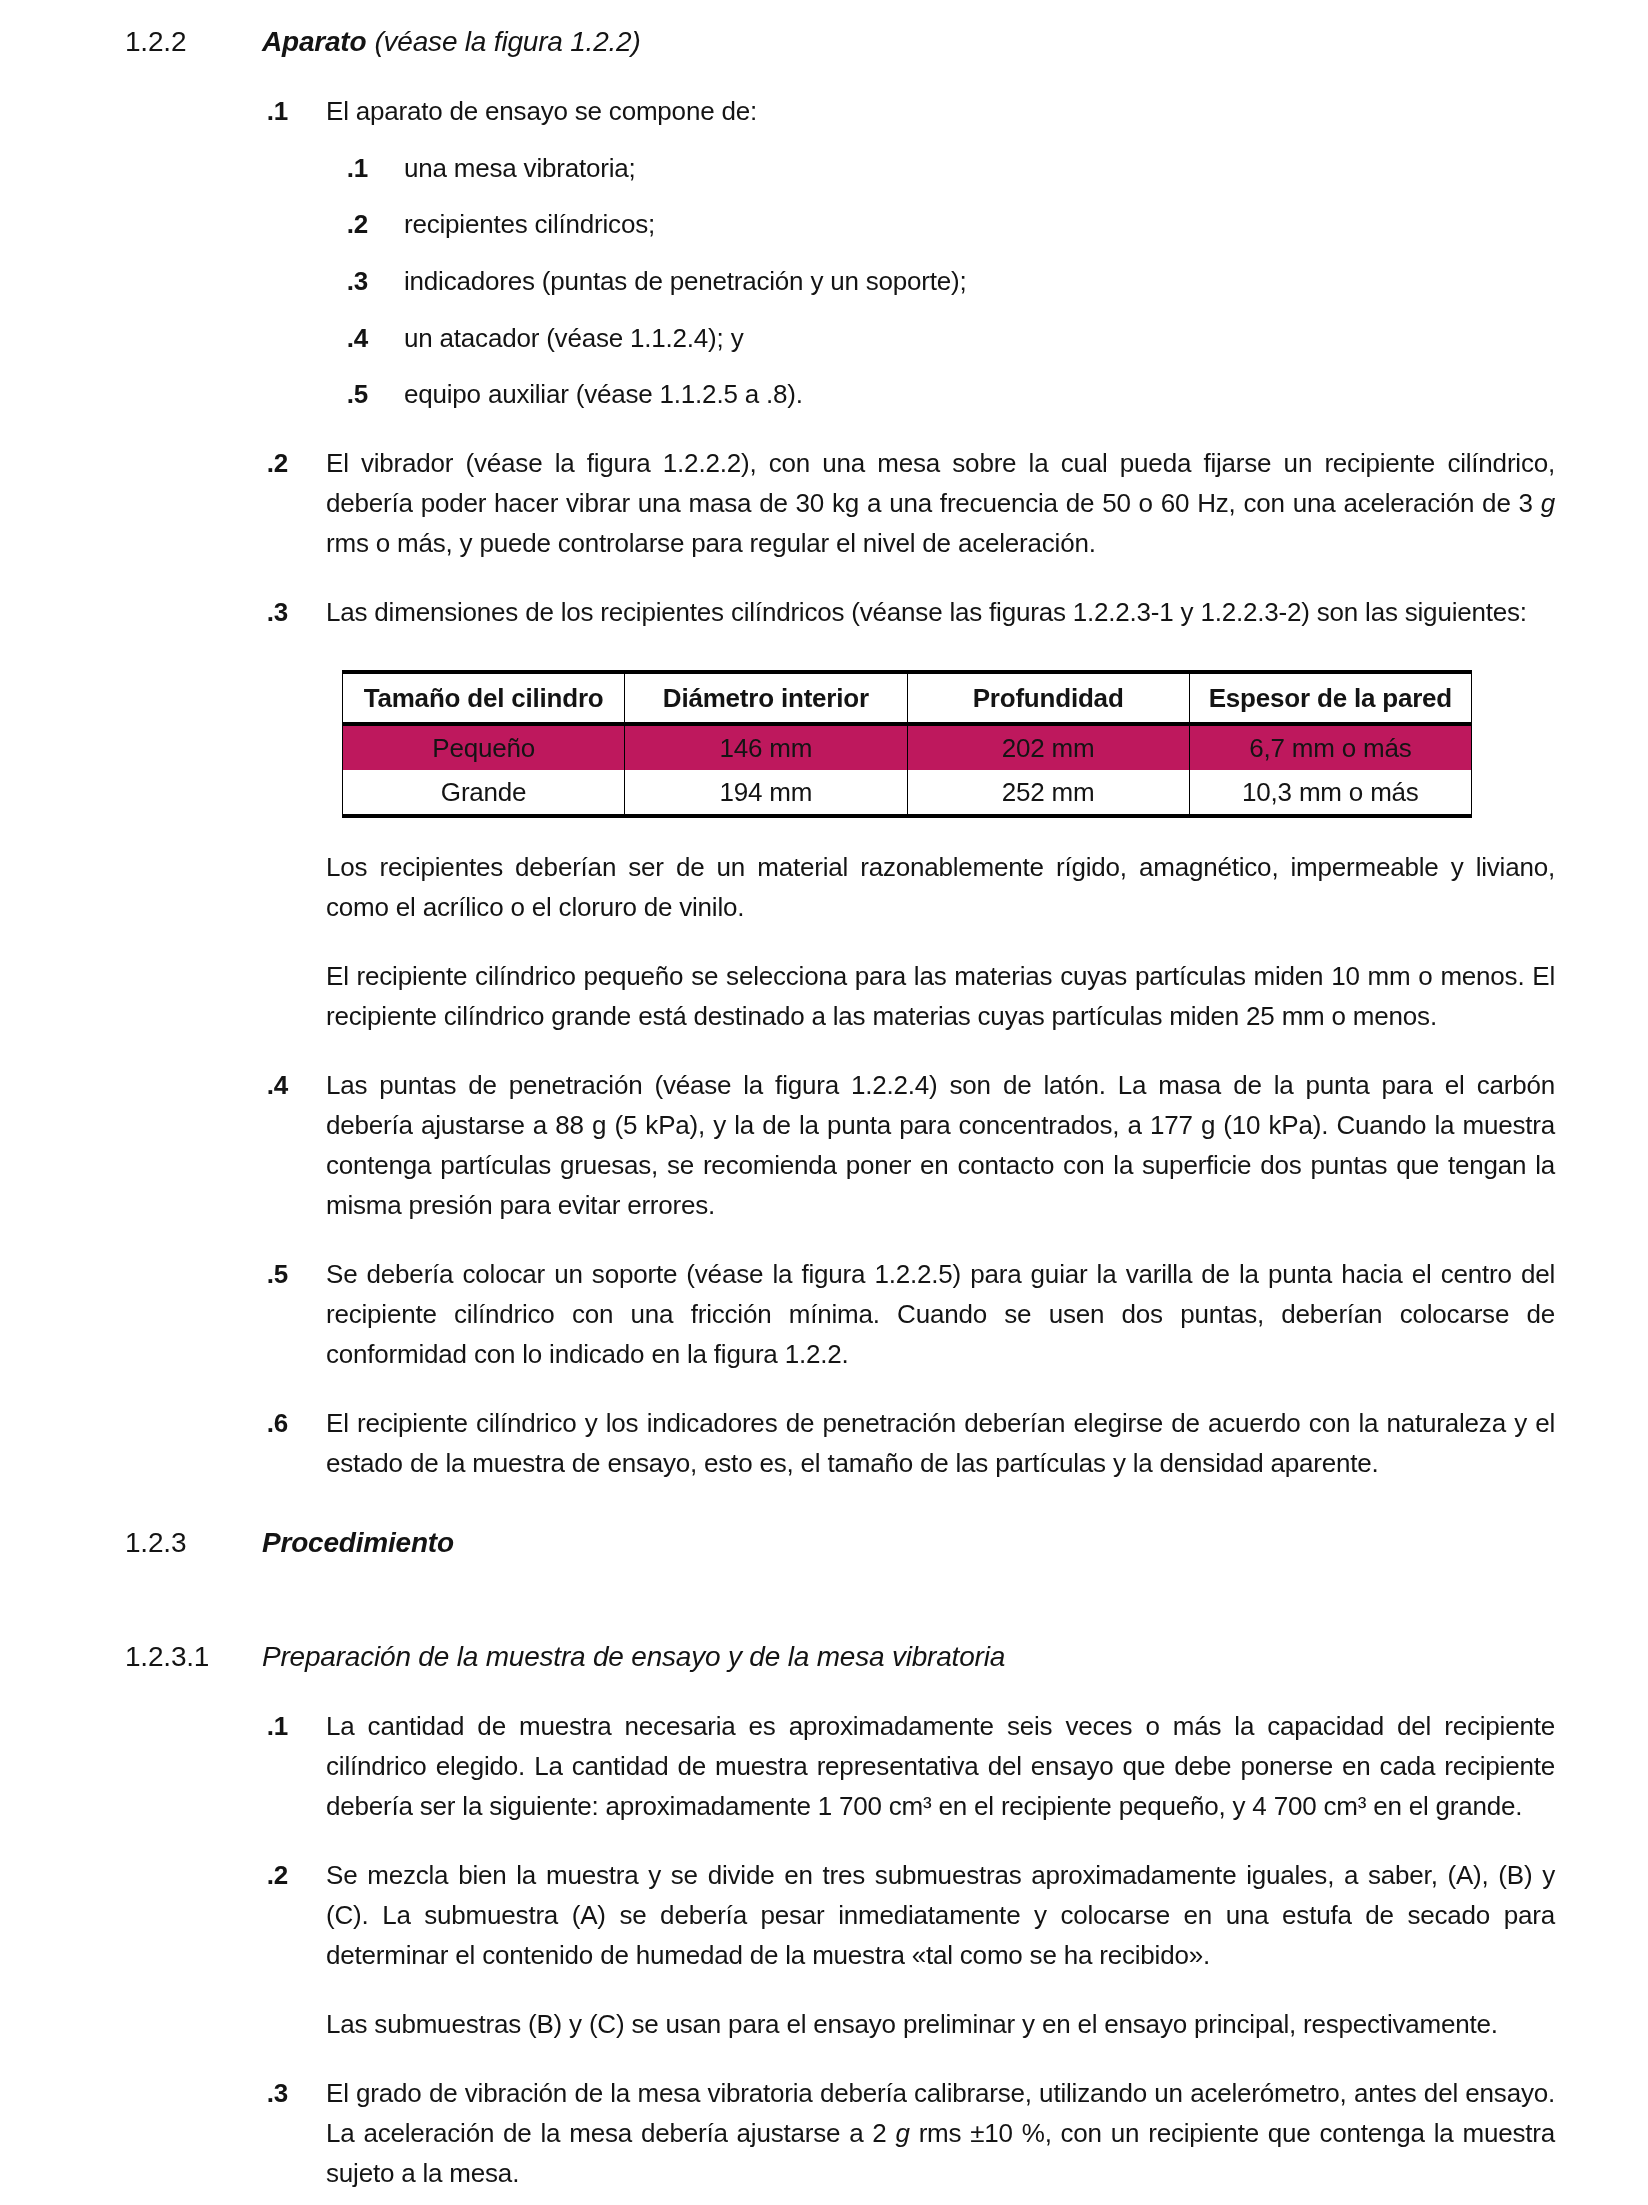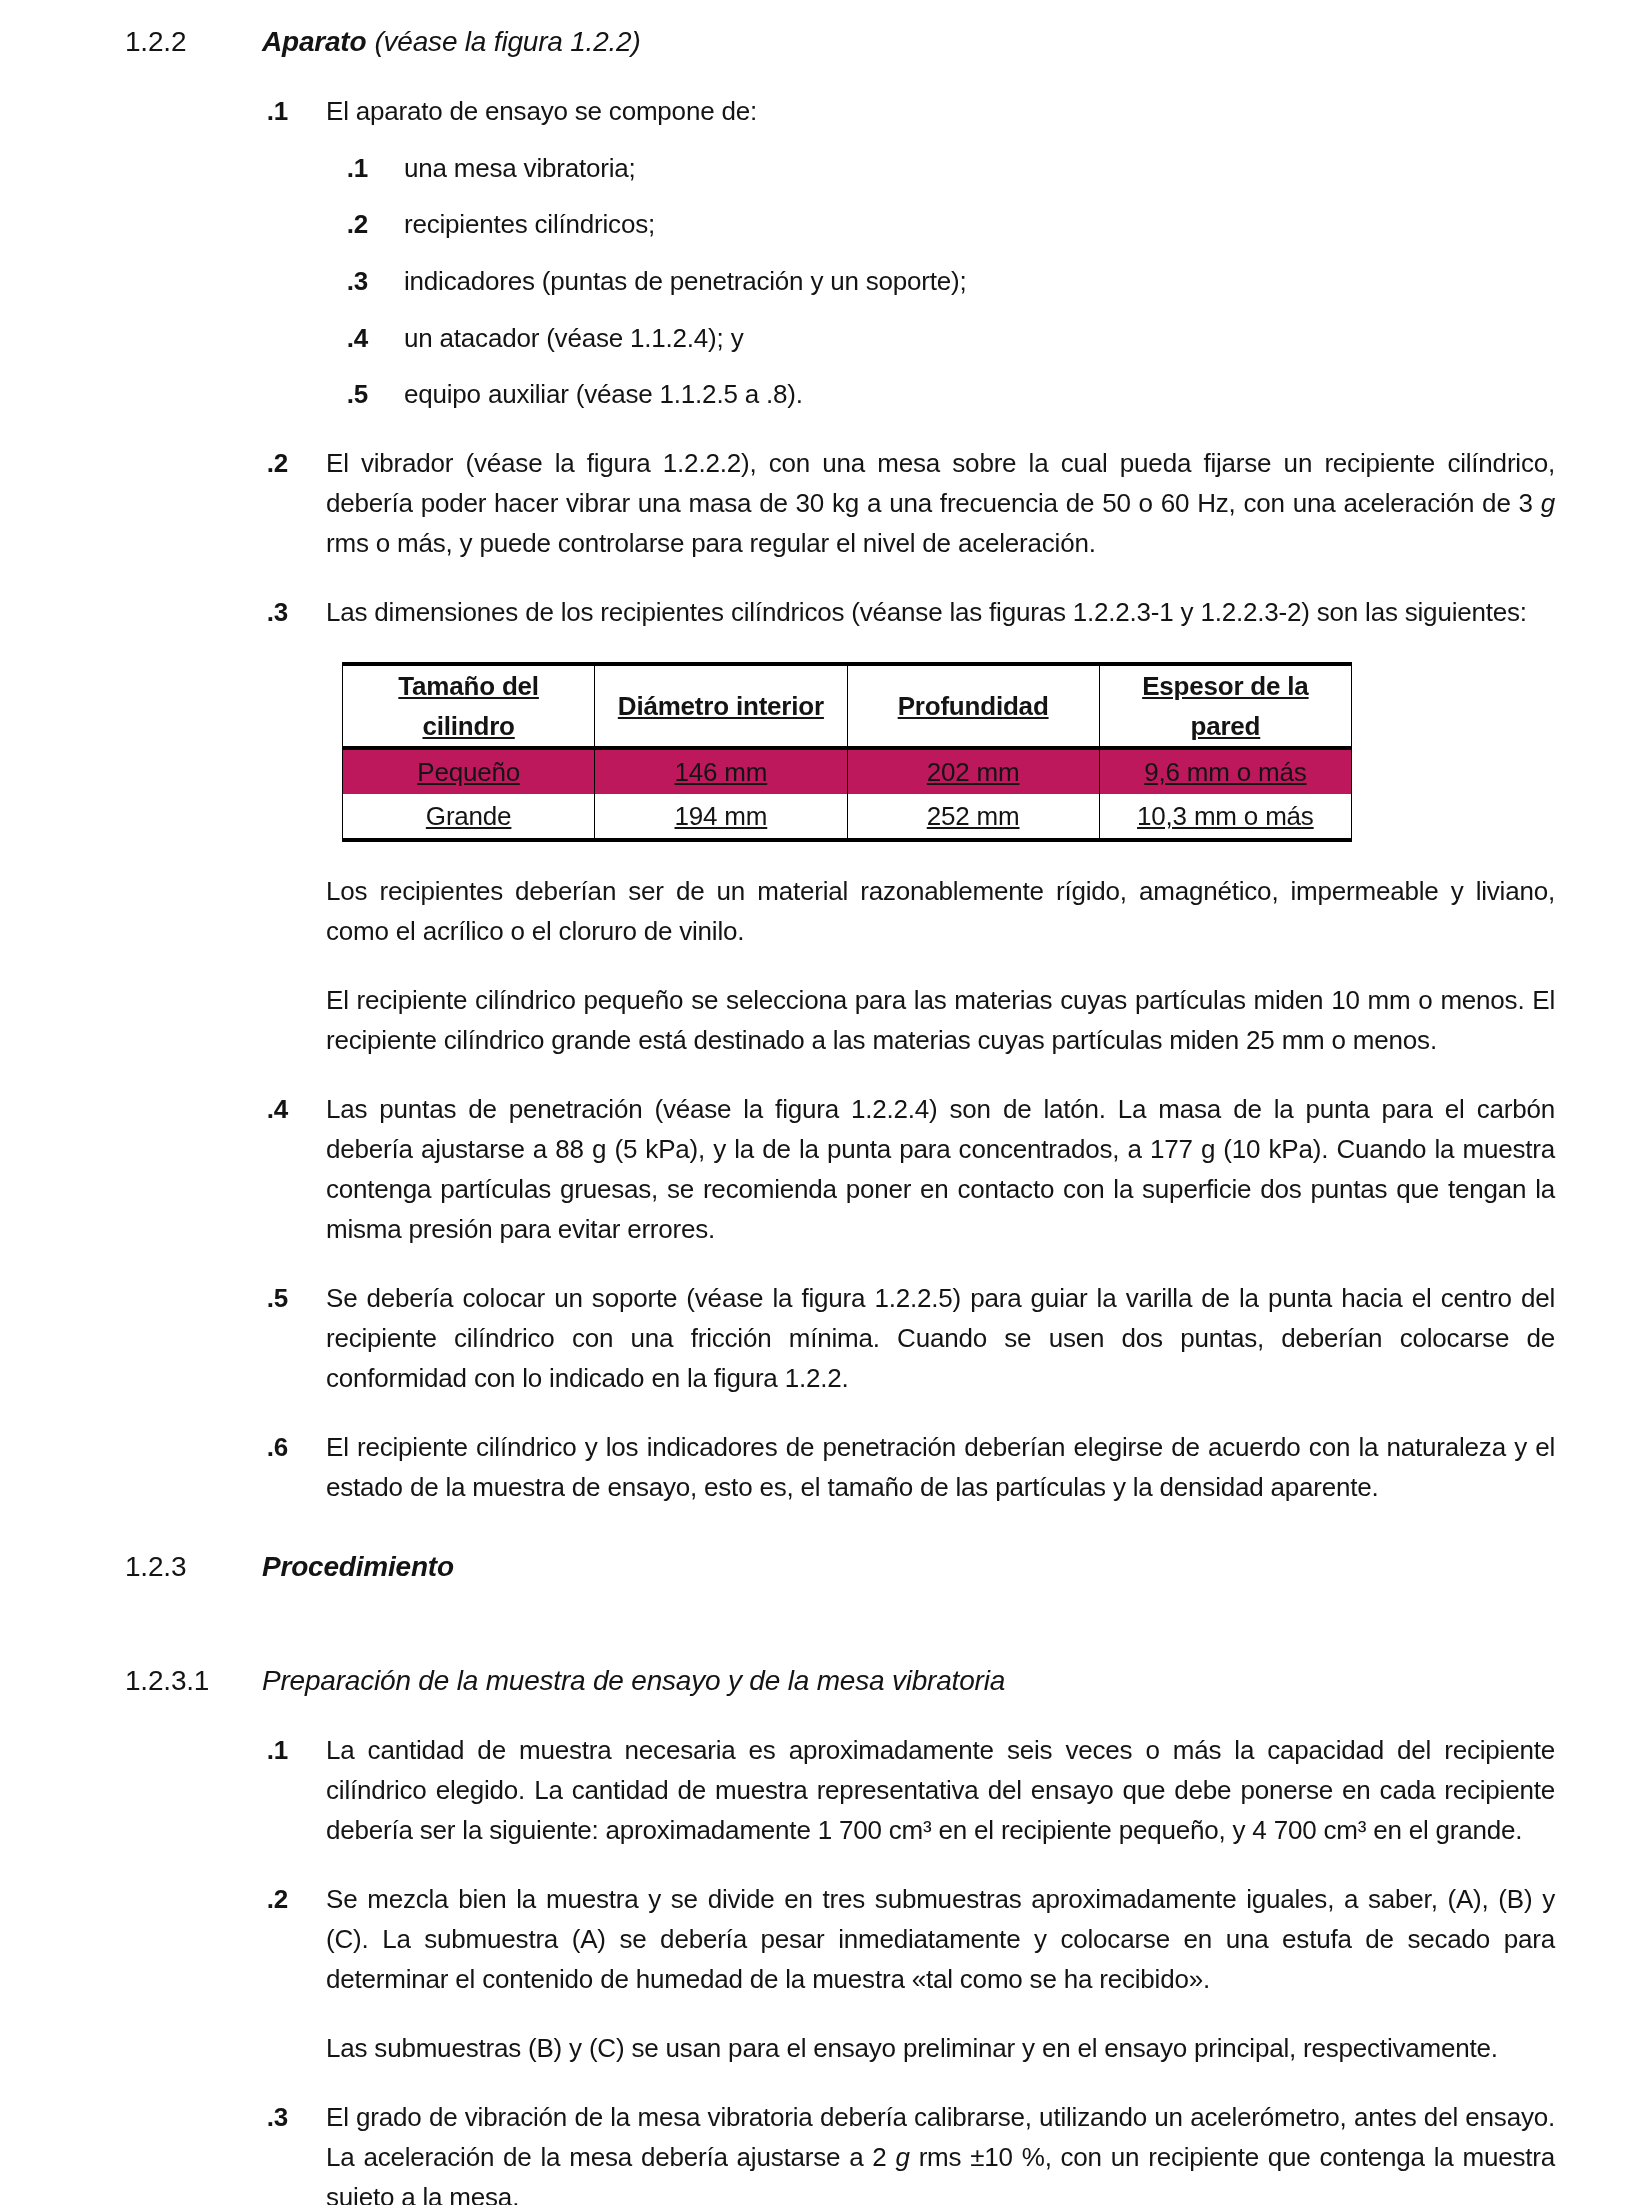--- a/index.html
+++ b/index.html
@@ -60,23 +60,22 @@
     margin-left: 201px;
     margin-top: 29px;
     text-align: justify;
   }
 
   .ital { font-style: italic; }
 
   
   .table-wrap {
     margin-left: 217px;
-    margin-top: 30px;
-    width: 1010px;
-    text-decoration: underline;
+    margin-top: 38px;
+    width: 1130px;
   }
   table.dims {
     width: 100%;
     table-layout: fixed;
     border-collapse: collapse;
     border-top: 4px solid #000;
     border-bottom: 4px solid #000;
     border-left: 1.6px solid #000;
     border-right: 1.6px solid #000;
   }
@@ -151,21 +150,21 @@
           <th>Diámetro interior</th>
           <th>Profundidad</th>
           <th>Espesor de la pared</th>
         </tr>
       </thead>
       <tbody>
         <tr class="row-shaded">
           <td>Pequeño</td>
           <td>146 mm</td>
           <td>202 mm</td>
-          <td>9,6 mm o más</td>
+          <td>6,7 mm o más</td>
         </tr>
         <tr>
           <td>Grande</td>
           <td>194 mm</td>
           <td>252 mm</td>
           <td>10,3 mm o más</td>
         </tr>
       </tbody>
     </table>
   </div>

